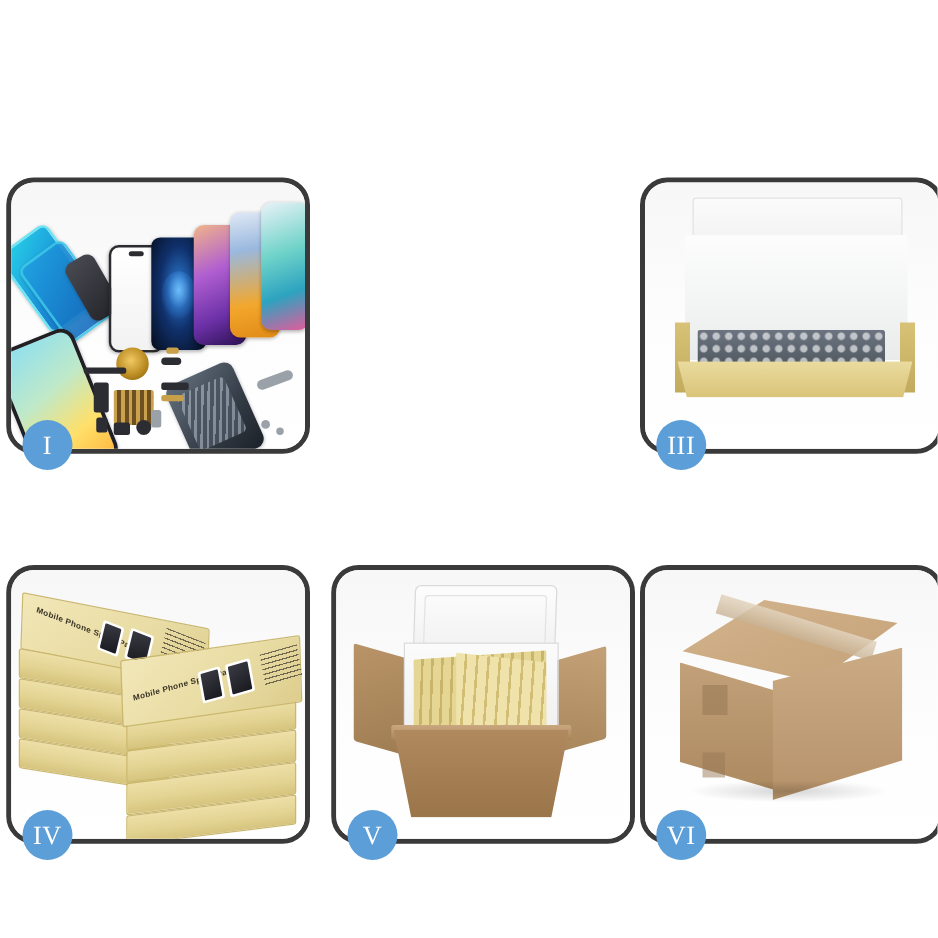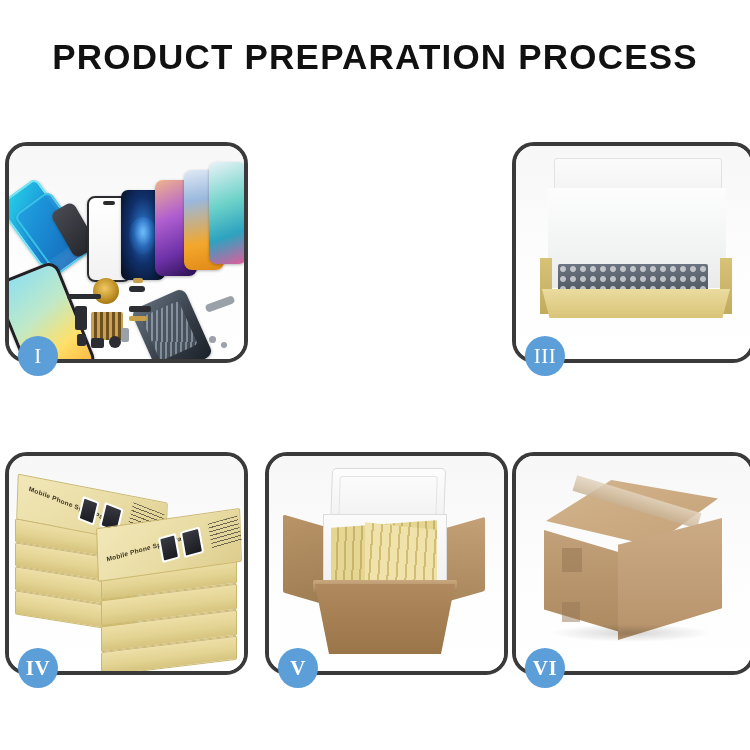--- a/index.html
+++ b/index.html
@@ -86,21 +86,21 @@
     color: #ffffff;
     font-family: "Liberation Serif", serif;
     font-size: 21px;
     line-height: 40px;
     text-align: center;
     left: 9px;
     bottom: -17px;
     z-index: 6;
     letter-spacing: 0.5px;
   }
-  .panel.r2 .badge { bottom: -17px; font-weight: bold; }
+  .panel.r2 .badge { bottom: -17px; }
 
   
   .art { position: absolute; left:0; top:0; width:100%; height:100%; }
 
   .ph {
     position: absolute;
     border-radius: 7px;
     box-shadow: 0 1px 3px rgba(0,0,0,0.28);
   }
   .ph-teal {
@@ -404,21 +404,20 @@
   }
   .vi-shadow {
     position:absolute; left:34px; top:168px; width:162px; height:18px;
     background: radial-gradient(ellipse at 50% 50%, rgba(0,0,0,0.16) 0%, rgba(0,0,0,0) 70%);
   }
 </style>
 </head>
 <body>
 
 <div class="header">
-  <h1 class="page-title">PRODUCT PREPARATION PROCESS</h1>
 </div>
 
 <div class="panel-grid">
 
   <div class="panel r1 c1">
     <div class="panel-inner">
       <div class="art">
         <div class="ph ph-teal"></div>
         <div class="ph ph-teal2"></div>
         <div class="ph ph-dark-small"></div>

